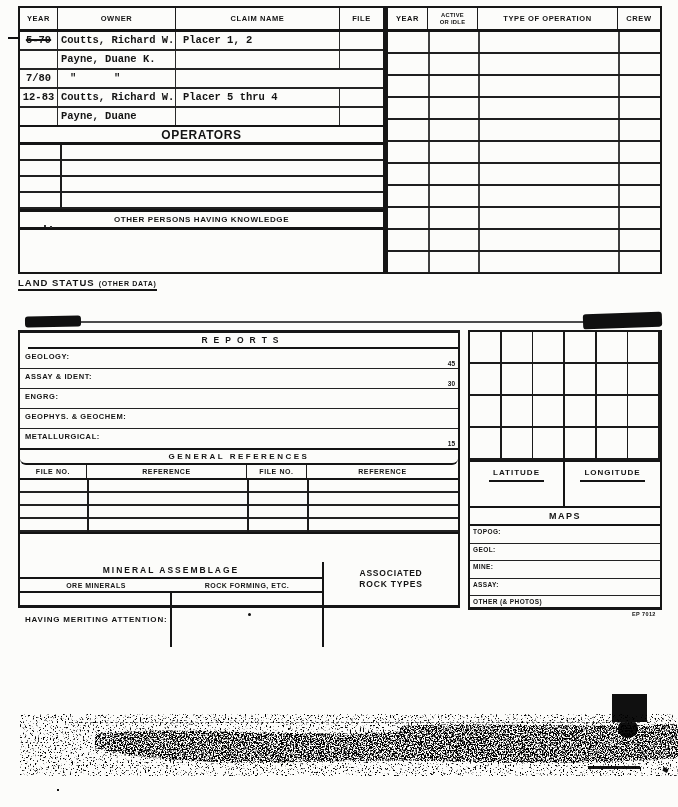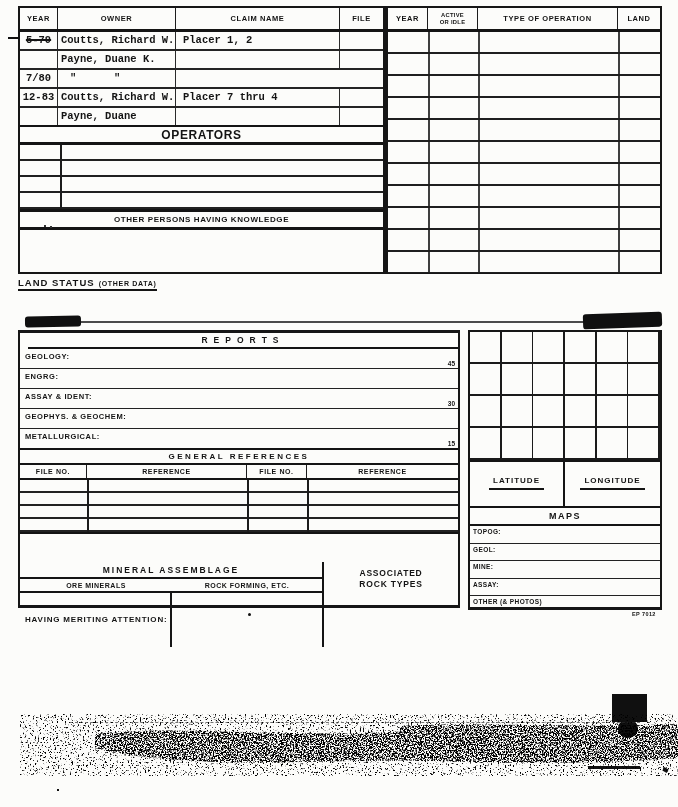--- a/index.html
+++ b/index.html
@@ -36,21 +36,21 @@
   #land-status{position:absolute;left:18px;top:277px;border-bottom:2.2px solid #141414;
      padding-bottom:1px;display:inline-flex;align-items:baseline;gap:4px;}
   
   #reports-block{left:18px;top:330px;width:442px;height:278px;border-top-width:3px;border-bottom-width:3px;}
   .rep-title{height:14px;display:flex;align-items:center;justify-content:center;
      font-weight:bold;font-size:8.5px;letter-spacing:6px;border-bottom:2.5px solid #141414;margin-left:8px;}
   .rep-row{position:relative;height:19px;border-bottom:1.8px solid #222;}
   .rep-row .lbl{position:absolute;left:5px;top:3px;}
   .rep-num{position:absolute;right:3px;bottom:1px;font-weight:bold;font-size:6.5px;}
   .genref-title{height:13px;display:flex;align-items:center;justify-content:center;
-     font-weight:bold;font-size:8px;letter-spacing:2.5px;border-bottom:2px solid #141414;}
+     font-weight:bold;font-size:8px;letter-spacing:2.5px;border-bottom:2px solid #141414;border-radius:6px;}
   .genref-head{display:grid;grid-template-columns:67px 160px 60px 1fr;height:13px;
      border-bottom:2px solid #141414;}
   .genref-head .cell{font-weight:bold;font-size:7px;letter-spacing:.6px;border-right:1.6px solid #1c1c1c;}
   .genref-head .cell:last-child{border-right:none;}
   .genref-rows{position:relative;height:52px;border-bottom:2.5px solid #141414;
      background:repeating-linear-gradient(180deg,transparent 0 11.2px,#222 11.2px 13px);}
   .mineral{display:grid;grid-template-columns:304px 1fr;height:85px;margin-top:28px;}
   .ma-left{border-right:2px solid #141414;display:flex;flex-direction:column;}
   .ma-title{height:15px;display:flex;align-items:center;justify-content:center;
      font-weight:bold;font-size:8.5px;letter-spacing:2px;border-bottom:2px solid #141414;}
@@ -62,21 +62,21 @@
   .assoc{display:flex;justify-content:center;padding-top:6px;font-weight:bold;font-size:8.5px;
      letter-spacing:.8px;white-space:pre-line;text-align:center;line-height:1.25;}
   
   #coord-block{left:468px;top:330px;width:194px;height:280px;border-bottom-width:3px;}
   .coord-grid{height:128px;
      background:
        repeating-linear-gradient(90deg,transparent 0 30px,#1a1a1a 30px 31.7px),
        repeating-linear-gradient(180deg,transparent 0 30.2px,#1a1a1a 30.2px 32px);}
   .latlong{display:grid;grid-template-columns:1fr 1fr;height:44px;
      border-top:2px solid #141414;border-bottom:2.5px solid #141414;}
-  .latlong .llcell{display:flex;justify-content:center;padding-top:14px;}
+  .latlong .llcell{display:flex;justify-content:center;padding-top:6px;}
   .latlong .llcell:first-child{border-right:2px solid #141414;}
   .ll-label{font-weight:bold;font-size:8px;letter-spacing:1px;border-bottom:2px solid #141414;
      padding:0 4px 1px 4px;height:11px;}
   .maps-title{height:16px;display:flex;align-items:center;justify-content:center;
      font-weight:bold;font-size:9px;letter-spacing:1.5px;border-bottom:2px solid #141414;}
   .map-row{height:17.6px;box-sizing:border-box;border-bottom:1.8px solid #222;
      padding:2px 0 0 3px;font-weight:bold;font-size:6.5px;letter-spacing:.4px;}
   .map-row:last-child{border-bottom:none;}
   
   .smudge{position:absolute;background:#101010;}
@@ -108,21 +108,21 @@
       <div class="cell"></div>
     </div>
     <div class="c-row">
       <div class="ycell typed">7/80</div>
       <div class="ocell typed" style="padding-left:12px">"      "</div>
       <div class="cell"></div>
     </div>
     <div class="c-row">
       <div class="ycell typed">12-83</div>
       <div class="ocell typed">Coutts, Richard W.</div>
-      <div class="ccell typed">Placer 7 thru 4</div>
+      <div class="ccell typed">Placer 5 thru 4</div>
       <div class="cell"></div>
     </div>
     <div class="c-row" style="border-bottom:2.5px solid #141414">
       <div class="ycell typed"></div>
       <div class="ocell typed">Payne, Duane</div>
       <div class="ccell typed"></div>
       <div class="cell"></div>
     </div>
     <div class="band lbl" style="font-size:12px">OPERATORS</div>
     <div class="op-rows">
@@ -131,21 +131,21 @@
     <div class="band lbl" style="font-size:8px">OTHER PERSONS HAVING KNOWLEDGE</div>
     <div class="dots2"></div>
   </div>
 
   <div class="box" id="claims-right">
     <div class="hdr-row">
       <div class="cell lbl">YEAR</div>
       <div class="cell lbl" style="font-size:5.8px;white-space:pre-line;text-align:center;line-height:1.15;letter-spacing:.3px">ACTIVE
 OR IDLE</div>
       <div class="cell lbl">TYPE OF OPERATION</div>
-      <div class="cell lbl">LAND</div>
+      <div class="cell lbl">CREW</div>
     </div>
     <div class="r-rows">
       <div class="vline" style="left:40px;top:0;bottom:0;opacity:.85"></div>
       <div class="vline" style="left:90px;top:0;bottom:0;opacity:.85"></div>
       <div class="vline" style="left:230px;top:0;bottom:0;opacity:.85"></div>
     </div>
   </div>
 
   <div class="smudge" style="left:8px;top:37px;width:12px;height:2px"></div>
 
@@ -159,26 +159,26 @@
   <div class="smudge" style="left:583px;top:313px;width:79px;height:15px;border-radius:3px;transform:rotate(-2deg)"></div>
 
   <div class="box" id="reports-block">
     <div class="rep-title">REPORTS</div>
 
     <div class="rep-row">
       <span class="lbl">GEOLOGY:</span>
       <span class="rep-num">45</span>
     </div>
     <div class="rep-row">
+      <span class="lbl">ASSAY &amp; IDENT:</span>
+      <span class="rep-num">30</span>
+    </div>
+    <div class="rep-row">
       <span class="lbl">ENGRG:</span>
       <span class="rep-num"></span>
-    </div>
-    <div class="rep-row">
-      <span class="lbl">ASSAY &amp; IDENT:</span>
-      <span class="rep-num">30</span>
     </div>
     <div class="rep-row">
       <span class="lbl">GEOPHYS. &amp; GEOCHEM:</span>
       <span class="rep-num"></span>
     </div>
     <div class="rep-row" style="border-bottom:2.5px solid #141414">
       <span class="lbl">METALLURGICAL:</span>
       <span class="rep-num">15</span>
     </div>
 

